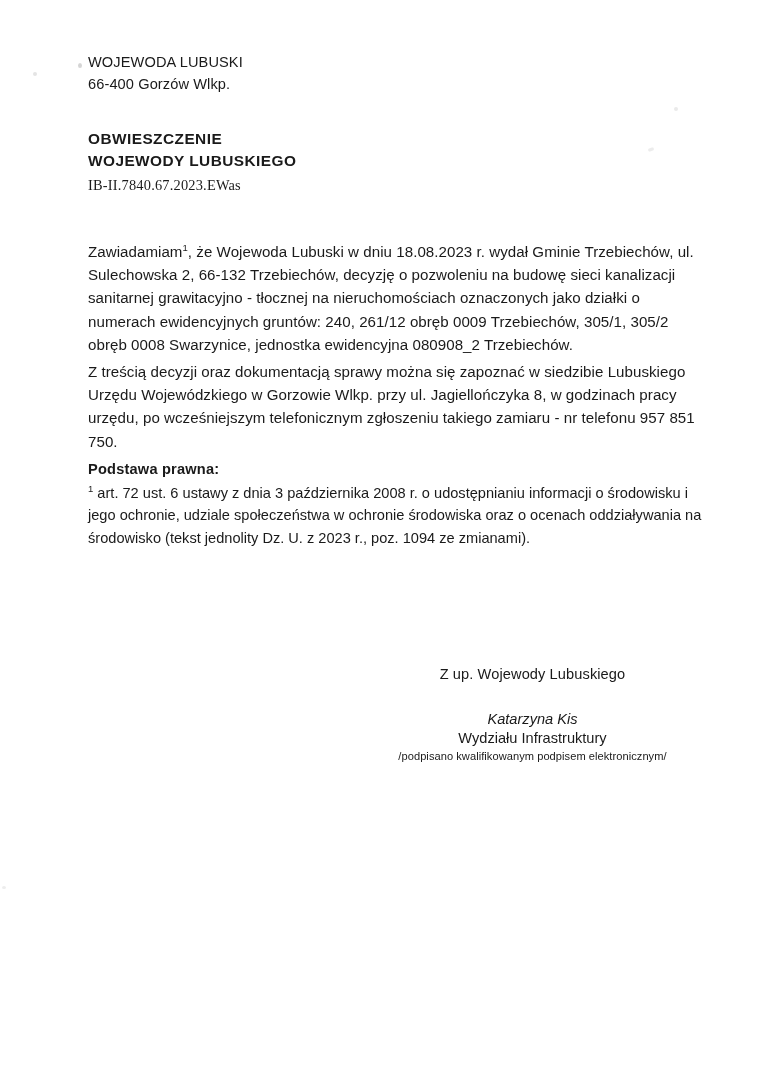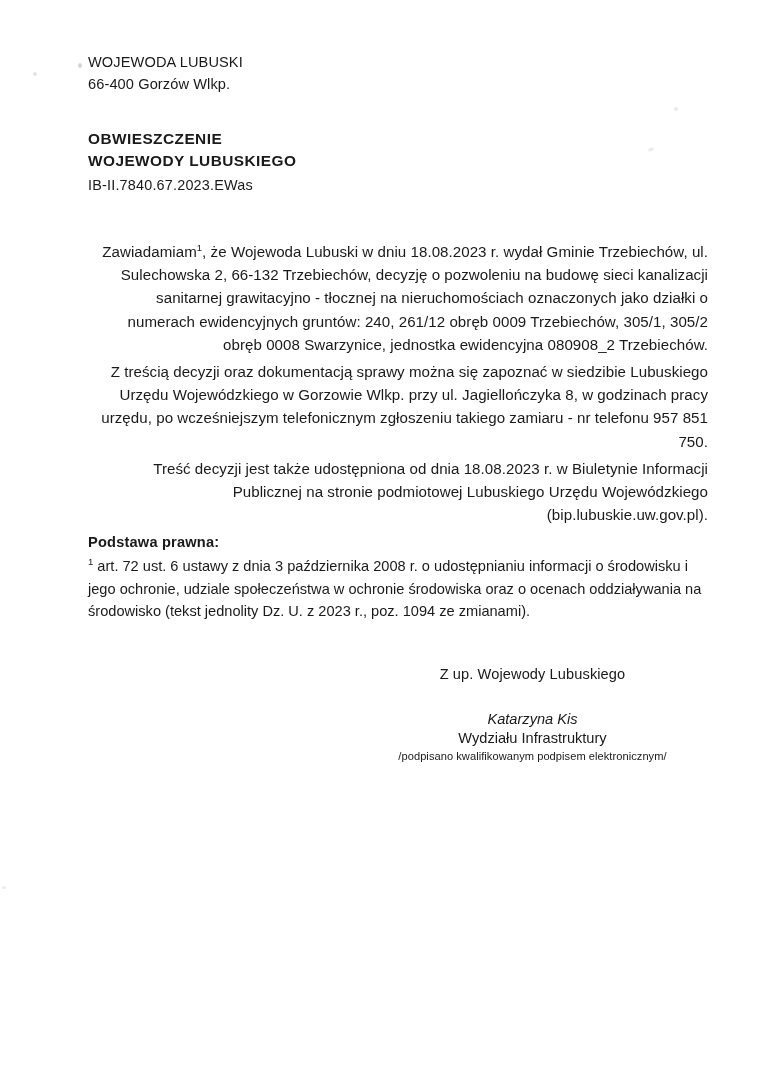--- a/index.html
+++ b/index.html
@@ -54,31 +54,31 @@
     font-weight: bold;
     line-height: 22px;
     letter-spacing: .45px;
   }
   .doc-ref {
     font-size: 14.4px;
     line-height: 22px;
     font-weight: normal;
     letter-spacing: .2px;
     margin-top: 2px;
+    font-family: Liberation Serif, serif;
   }
 
   .body-block {
     margin-top: 44px;
   }
   .para {
     font-size: 15.1px;
     line-height: 23.2px;
     letter-spacing: .05px;
     margin: 0;
-    text-align: right;
   }
   .para + .para {
     margin-top: 4px;
   }
 
   sup {
     font-size: 9.5px;
     vertical-align: super;
     line-height: 0;
   }
@@ -157,21 +157,20 @@
       <div>WOJEWODY LUBUSKIEGO</div>
       <div class="doc-ref">IB-II.7840.67.2023.EWas</div>
     </div>
 
     <div class="body-block">
 
       <p class="para"><span>Zawiadamiam</span><sup>1</sup><span>, że Wojewoda Lubuski w dniu 18.08.2023 r. wydał Gminie Trzebiechów, ul. Sulechowska 2, 66-132 Trzebiechów, decyzję o pozwoleniu na budowę sieci kanalizacji sanitarnej grawitacyjno - tłocznej na nieruchomościach oznaczonych jako działki o numerach ewidencyjnych gruntów: 240, 261/12 obręb 0009 Trzebiechów, 305/1, 305/2 obręb 0008 Swarzynice, jednostka ewidencyjna 080908_2 Trzebiechów.</span></p>
 
       <p class="para">Z treścią decyzji oraz dokumentacją sprawy można się zapoznać w siedzibie Lubuskiego Urzędu Wojewódzkiego w Gorzowie Wlkp. przy ul. Jagiellończyka 8, w godzinach pracy urzędu, po wcześniejszym telefonicznym zgłoszeniu takiego zamiaru - nr telefonu 957 851 750.</p>
 
-      <p class="para">Treść decyzji jest także udostępniona od dnia 18.08.2023 r. w Biuletynie Informacji Publicznej na stronie podmiotowej Lubuskiego Urzędu Wojewódzkiego (bip.lubuskie.uw.gov.pl).</p>
 
     </div>
 
     <div class="legal">
       <p class="legal-heading">Podstawa prawna:</p>
       <p class="legal-text"><sup>1</sup><span> art. 72 ust. 6 ustawy z dnia 3 października 2008 r. o udostępnianiu informacji o środowisku i jego ochronie, udziale społeczeństwa w ochronie środowiska oraz o ocenach oddziaływania na środowisko (tekst jednolity Dz. U. z 2023 r., poz. 1094 ze zmianami).</span></p>
     </div>
 
   </div>
 

